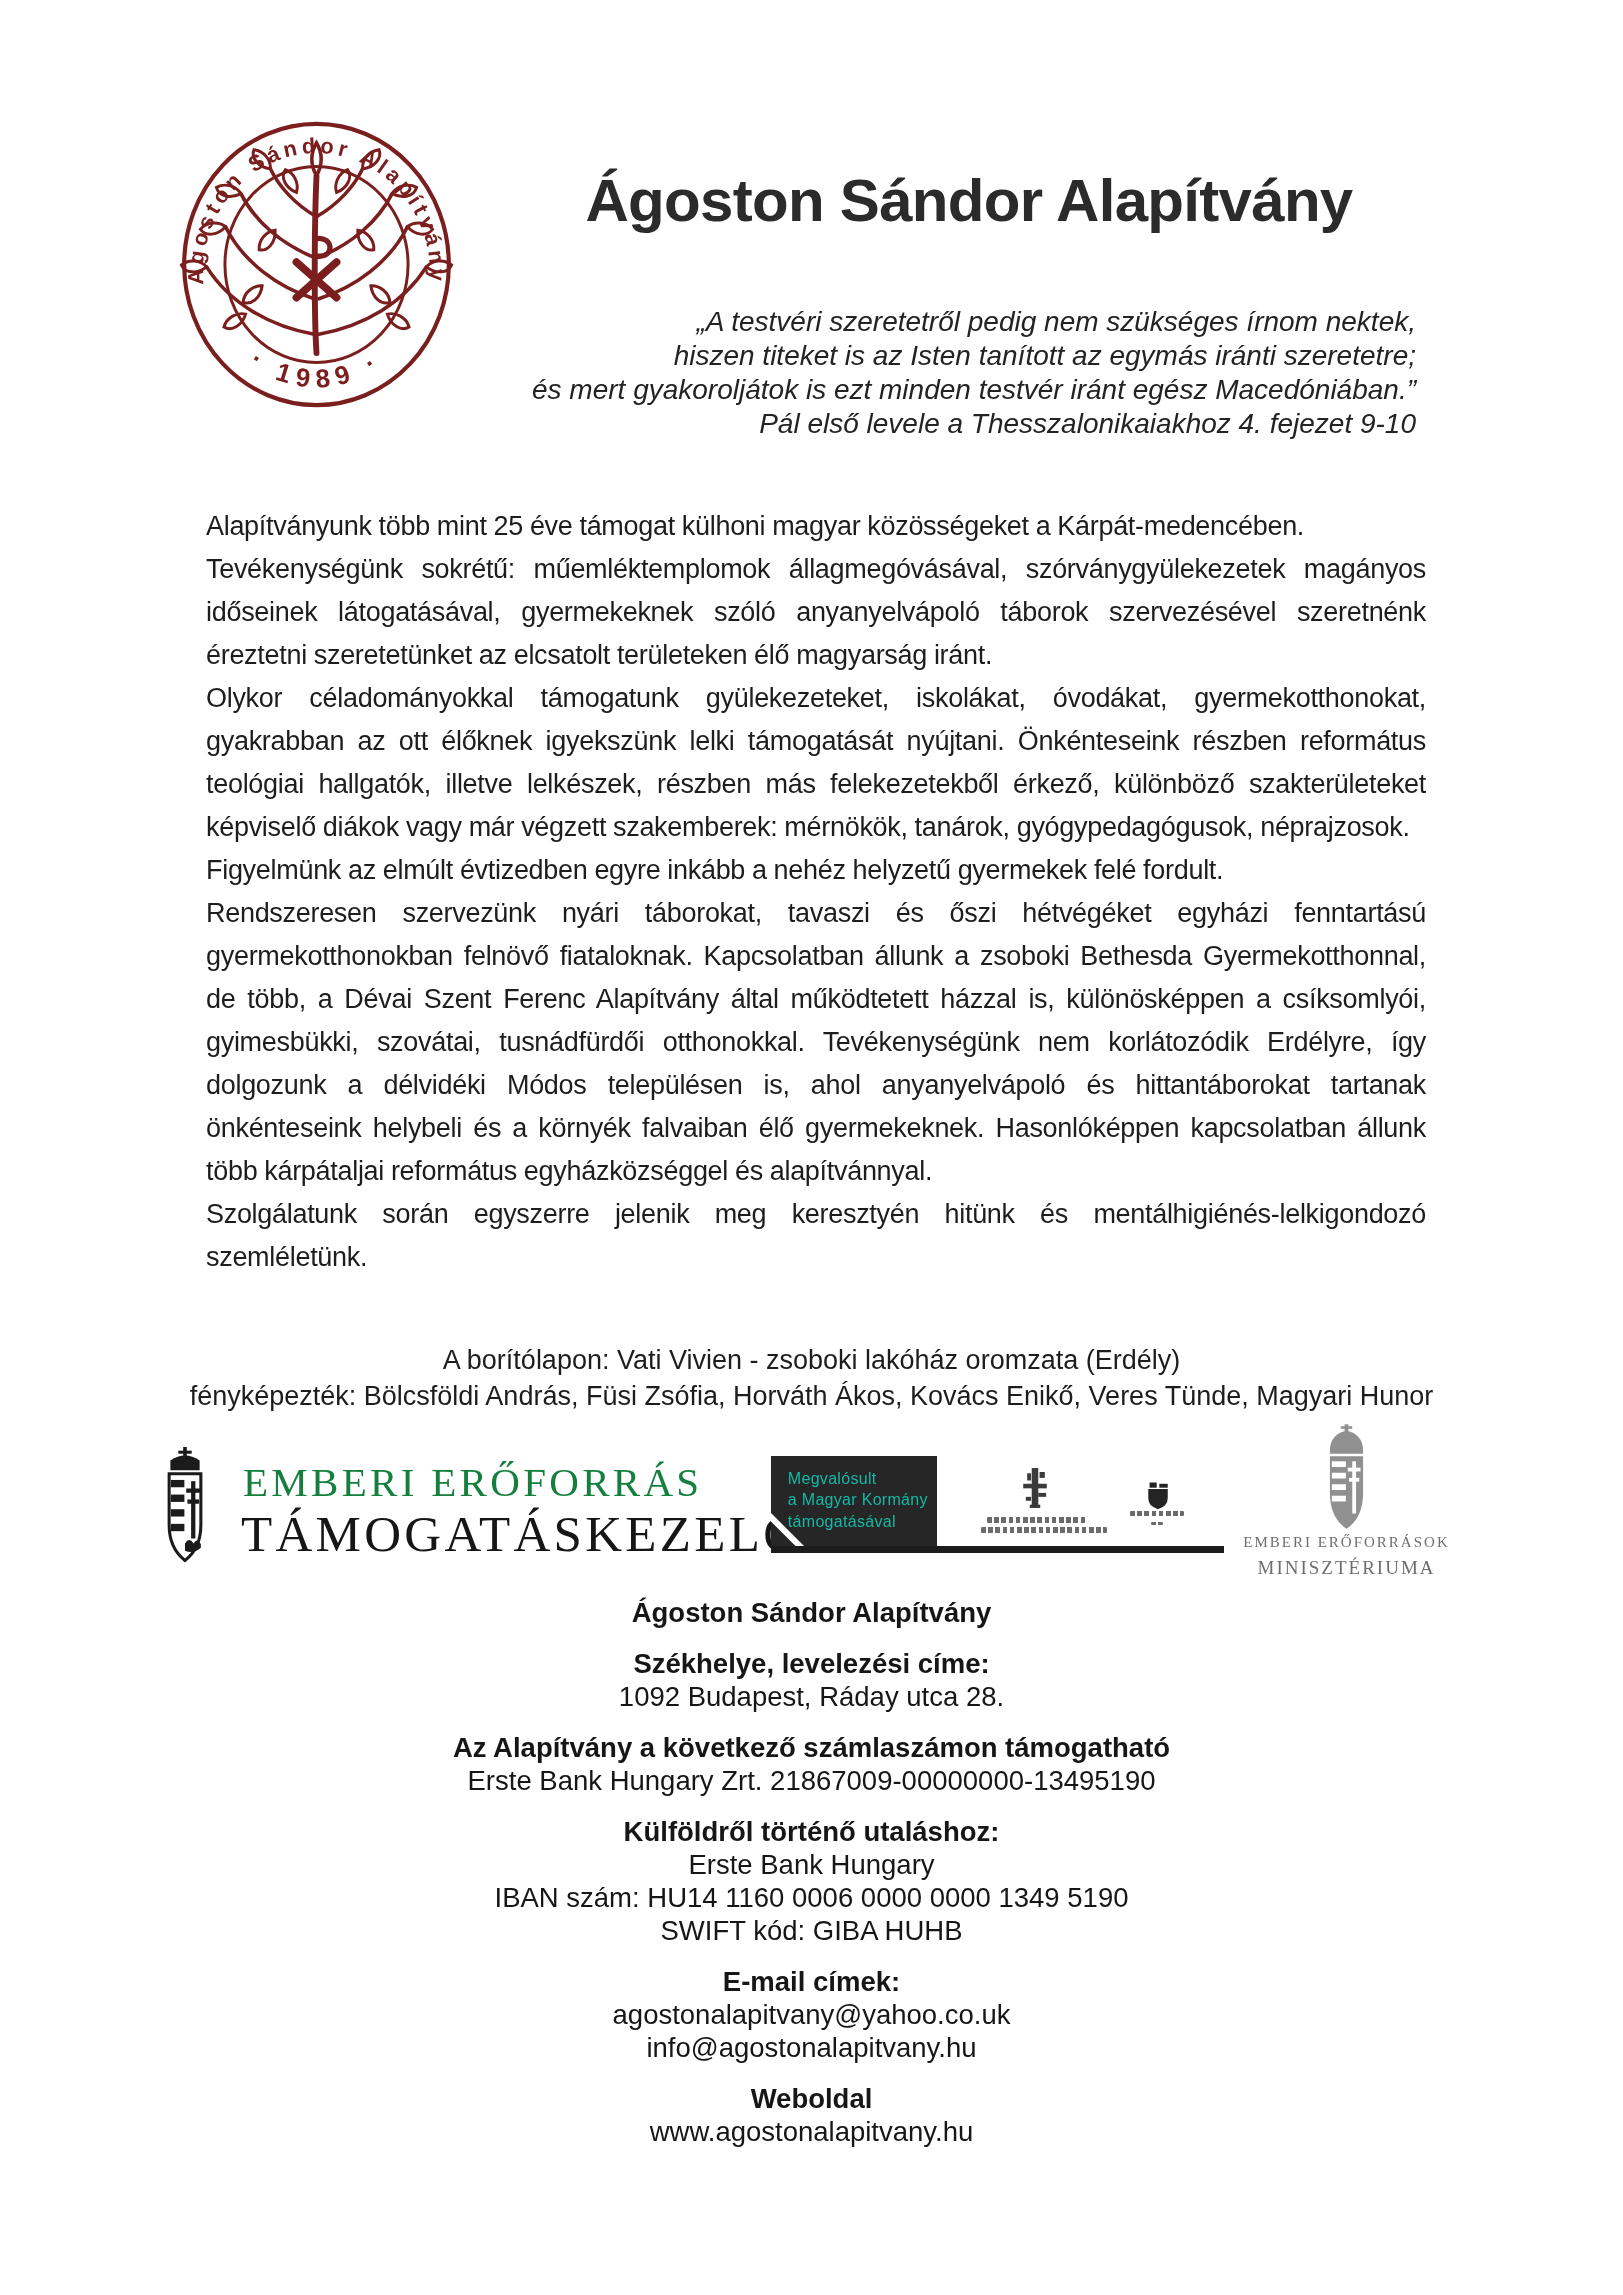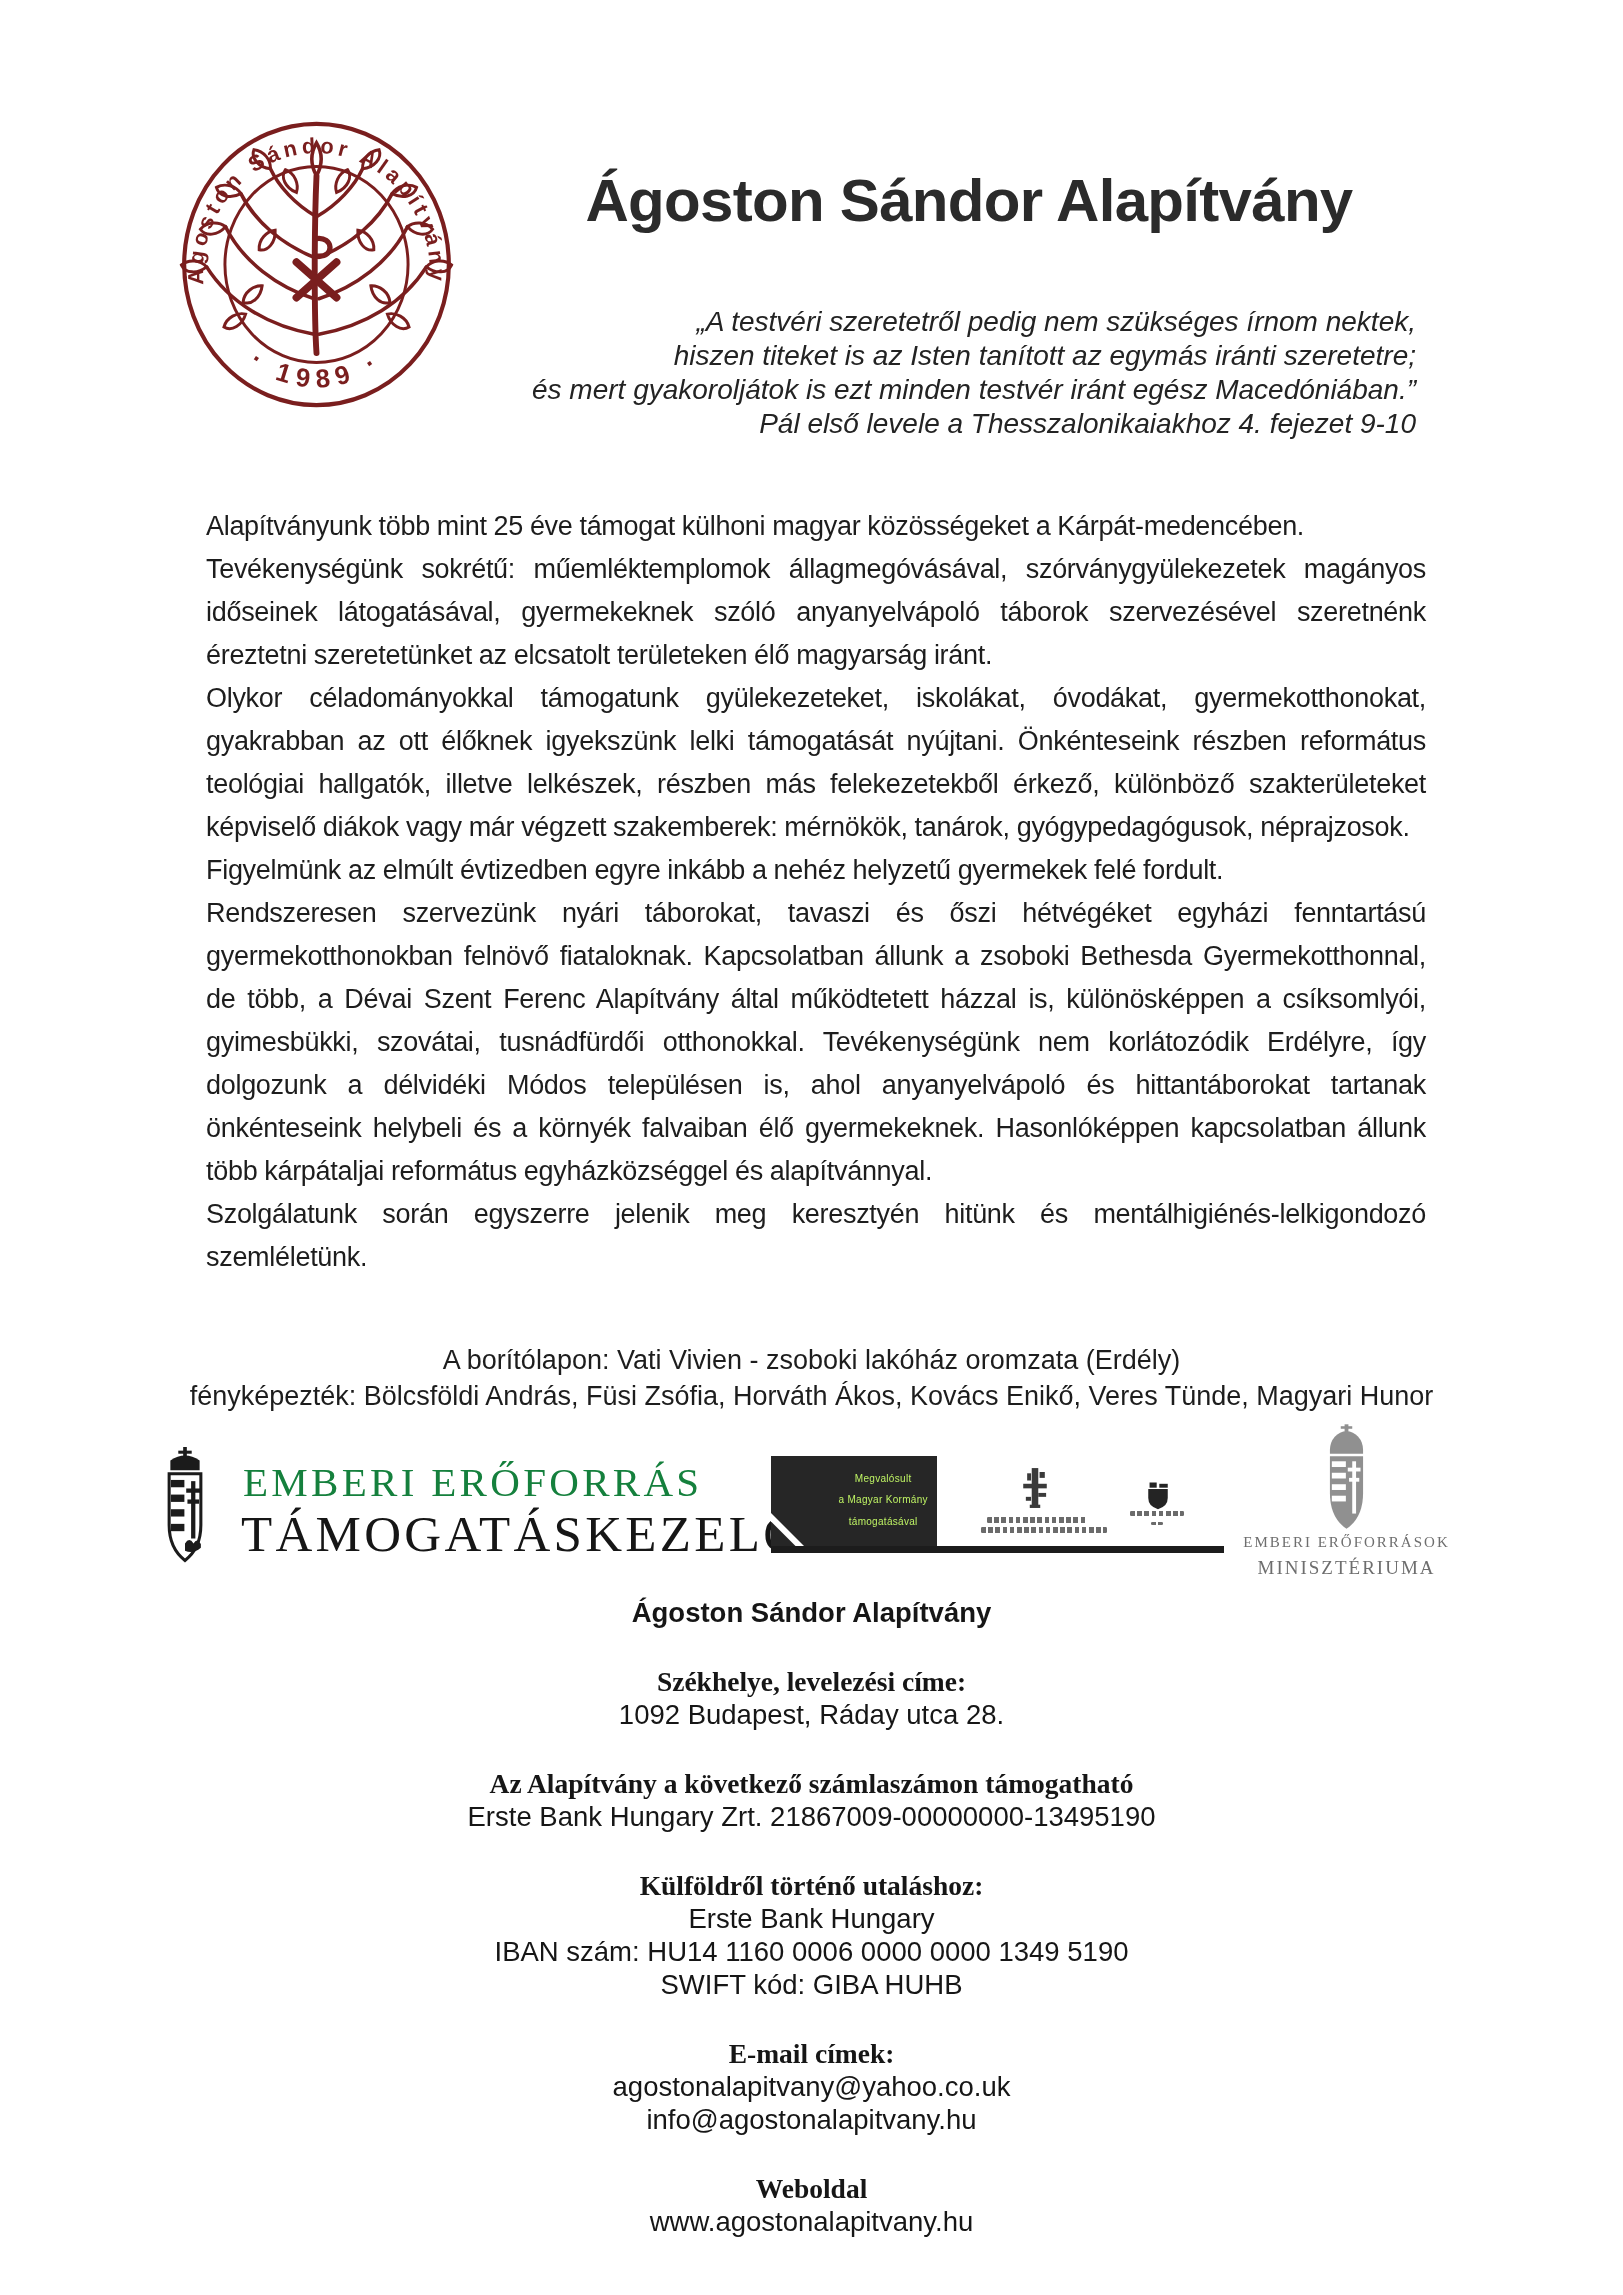--- a/index.html
+++ b/index.html
@@ -23,22 +23,22 @@
   
   .cover{left:0;top:1342px;width:1623px;text-align:center;font-size:27px;line-height:36px;color:#1d1d1d;}
 
   
   .tk-coat{left:160px;top:1447px;width:50px;height:122px;}
   .tk-line1{left:243px;top:1458px;font-family:"Liberation Serif",serif;font-size:41px;
             letter-spacing:3.3px;color:#15803d;white-space:nowrap;}
   .tk-line2{left:241px;top:1505px;font-family:"Liberation Serif",serif;font-size:51px;
             letter-spacing:3.3px;color:#161616;white-space:nowrap;}
   .gov-box{left:771px;top:1456px;width:166px;height:90px;background:#262626;overflow:hidden;}
-  .gov-lines{position:absolute;top:11.8px;right:9.2px;text-align:center;color:#bef264;
-             font-size:10px;line-height:21.6px;letter-spacing:0.3px;}
+  .gov-lines{position:absolute;top:11.8px;right:9.2px;text-align:left;color:#14b8a6;
+             font-size:16px;line-height:21.6px;letter-spacing:0.3px;}
   .gov-slash{position:absolute;left:-2.6px;top:54px;width:55px;height:5.9px;background:#fff;
              transform:rotate(45deg);transform-origin:left top;}
   .rule{left:771px;top:1546px;width:453px;height:6.5px;background:#1c1c1c;}
   .miniA{left:1018px;top:1466px;width:34px;height:46px;filter:blur(0.4px);}
   .miniB{left:1145px;top:1481px;width:26px;height:29px;filter:blur(0.4px);}
   .smudge{background:repeating-linear-gradient(90deg,#6b6b6b 0 4.6px,rgba(0,0,0,0) 4.6px 7.2px);
           filter:blur(0.7px);border-radius:1.3px;}
   .smA1{left:987px;top:1517px;width:99px;height:5.9px;}
   .smA2{left:981px;top:1527px;width:126px;height:5.9px;}
   .smB1{left:1130px;top:1511px;width:54px;height:5.2px;}
@@ -47,21 +47,21 @@
   .min-text{left:1223px;top:1534px;width:247px;text-align:center;
             font-family:"Liberation Serif",serif;color:#6e6e6e;}
   .min-text .l1{font-size:15px;letter-spacing:2px;white-space:nowrap;}
   .min-text .l2{font-size:19px;letter-spacing:2px;margin-top:5.9px;white-space:nowrap;}
 
   
   .contact{left:0;top:1596px;width:1623px;text-align:center;font-size:27.5px;
            line-height:33px;color:#161616;}
   .contact .line{white-space:nowrap;}
   .contact .line.bold{font-weight:700;}
-  .contact .line.gap{margin-top:36px;font-family:Liberation Serif, serif;}
+  .contact .line.gap{margin-top:18px;}
   .contact .line:first-child{margin-bottom:9.2px;}
 </style>
 </head>
 <body>
 
 <div class="page">
 
   <svg class="abs seal" viewBox="-250 -270 500 540" xmlns="http://www.w3.org/2000/svg" aria-hidden="true">
     <g>
       <ellipse cx="0" cy="0" rx="224" ry="238" fill="none" stroke="#7a1e1e" stroke-width="7"></ellipse>

